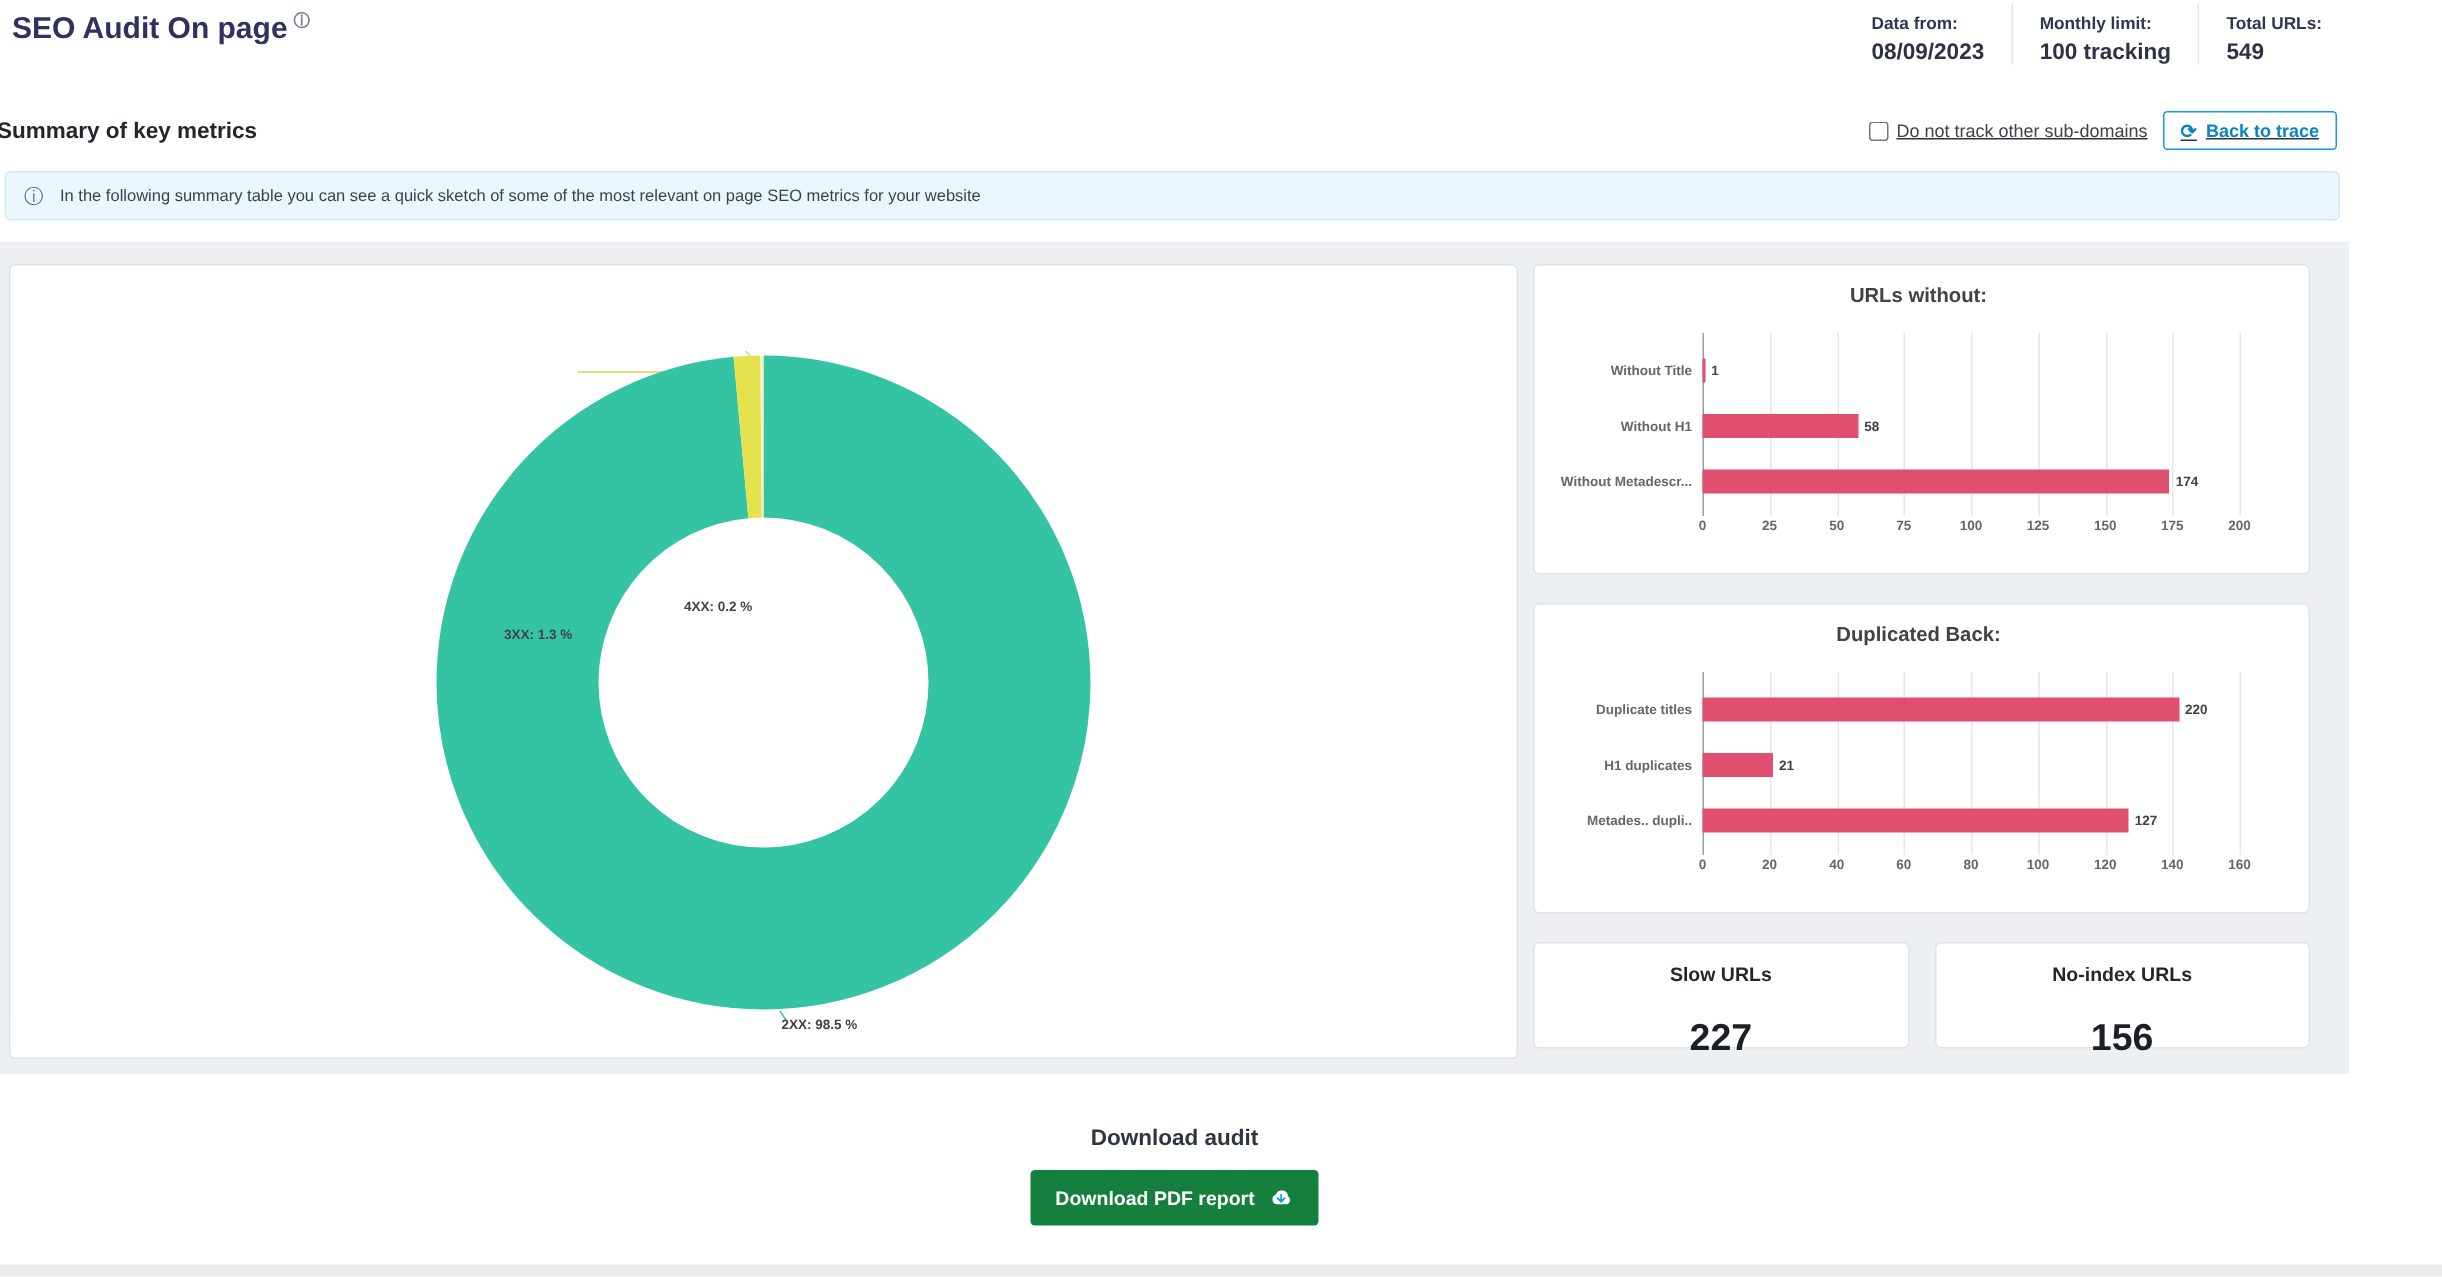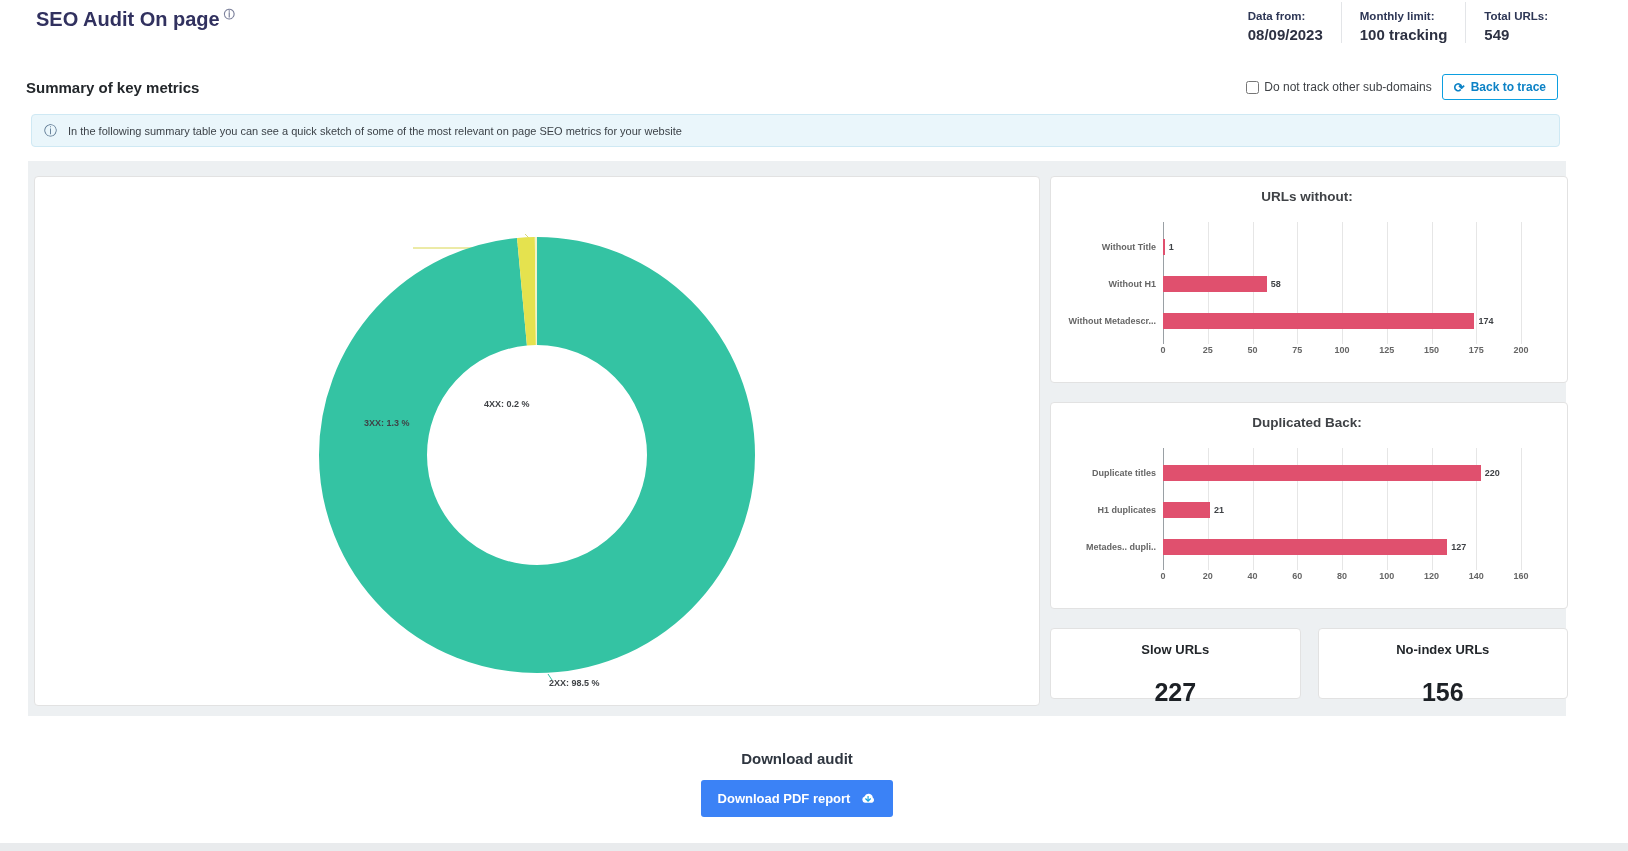--- a/index.html
+++ b/index.html
@@ -1,33 +1,33 @@
 <!DOCTYPE html>
 <html><head>
 <meta charset="utf-8">
 <style>
   * { box-sizing: border-box; }
   html,body { margin:0; padding:0; background:#fff; }
   body { width:1628px; font-family:"Liberation Sans", sans-serif; color:#2d3142; }
-  .app { width:1566px;padding-left:28px; }
+  .app { width:1566px; }
 
   
   .header { display:flex; justify-content:space-between; align-items:flex-start; padding:8px 0 0 8px; height:48px; }
   .page-title { font-size:20px; font-weight:700; color:#31315f; line-height:1.1; }
   .title-info { font-size:11px; color:#7a7f9a; vertical-align:super; margin-left:4px; cursor:pointer; }
   .header-stats { display:flex; margin-top:-6px; }
   .stat-block { padding:8px 18px 0 18px; border-left:1px solid #e3e5e8; }
   .stat-block:first-child { border-left:none; }
   .stat-label { font-size:11.5px; font-weight:700; color:#2d3655; margin-bottom:4px; white-space:nowrap; }
   .stat-value { font-size:15px; font-weight:700; color:#2d3142; white-space:nowrap; }
 
   
   .subheader { display:flex; justify-content:space-between; align-items:center; padding:26px 8px 14px 0; }
   .section-title { font-size:15px; font-weight:700; color:#23272b; margin-left:-2px; }
-  .subheader-right { display:flex; gap:10px; }
+  .subheader-right { display:flex; gap:10px;text-decoration:underline; }
   .checkbox-wrap { display:flex; align-items:center; gap:5px; font-size:12px; color:#3f4246; }
   .checkbox-wrap input { width:13px; height:13px; margin:0; }
   .btn-outline { display:inline-flex; align-items:center; gap:6px; border:1px solid #0c9fe0; color:#0c82c6;
                  font-weight:700; font-size:12px; background:#fff; padding:5px 11px; border-radius:3px;
                  cursor:pointer; font-family:inherit; }
   .refresh-glyph { font-size:13px; line-height:1; }
 
   
   .banner { margin:0 6px 14px 3px; background:#eaf6fb; border:1px solid #cfe9f4; border-radius:4px;
             padding:9px 12px; display:flex; align-items:center; gap:11px; font-size:11px; color:#3c4248; }
@@ -66,21 +66,21 @@
 
   
   .stat-row { display:flex; gap:17px; }
   .stat-card { flex:1; height:71px; text-align:center; padding-top:13px; }
   .stat-card-label { font-size:13px; font-weight:700; color:#23272b; }
   .stat-card-value { font-size:25px; font-weight:700; color:#1d2126; margin-top:21px; }
 
   
   .download-section { text-align:center; padding:34px 0 6px; }
   .download-heading { font-size:15px; font-weight:700; color:#2f3640; }
-  .btn-primary { margin-top:13px; background:#3b82f6; color:#fff; font-weight:700; font-size:13px; border:none;
+  .btn-primary { margin-top:13px; background:#15803d; color:#fff; font-weight:700; font-size:13px; border:none;
                  border-radius:3px; padding:11px 17px; display:inline-flex; align-items:center; gap:9px;
                  cursor:pointer; font-family:inherit; }
 
   .bottom-strip { position:fixed; bottom:0; left:0; width:1628px; height:8px; background:#e9ebed; }
 </style>
 </head>
 <body>
 
 <div class="app">
 

